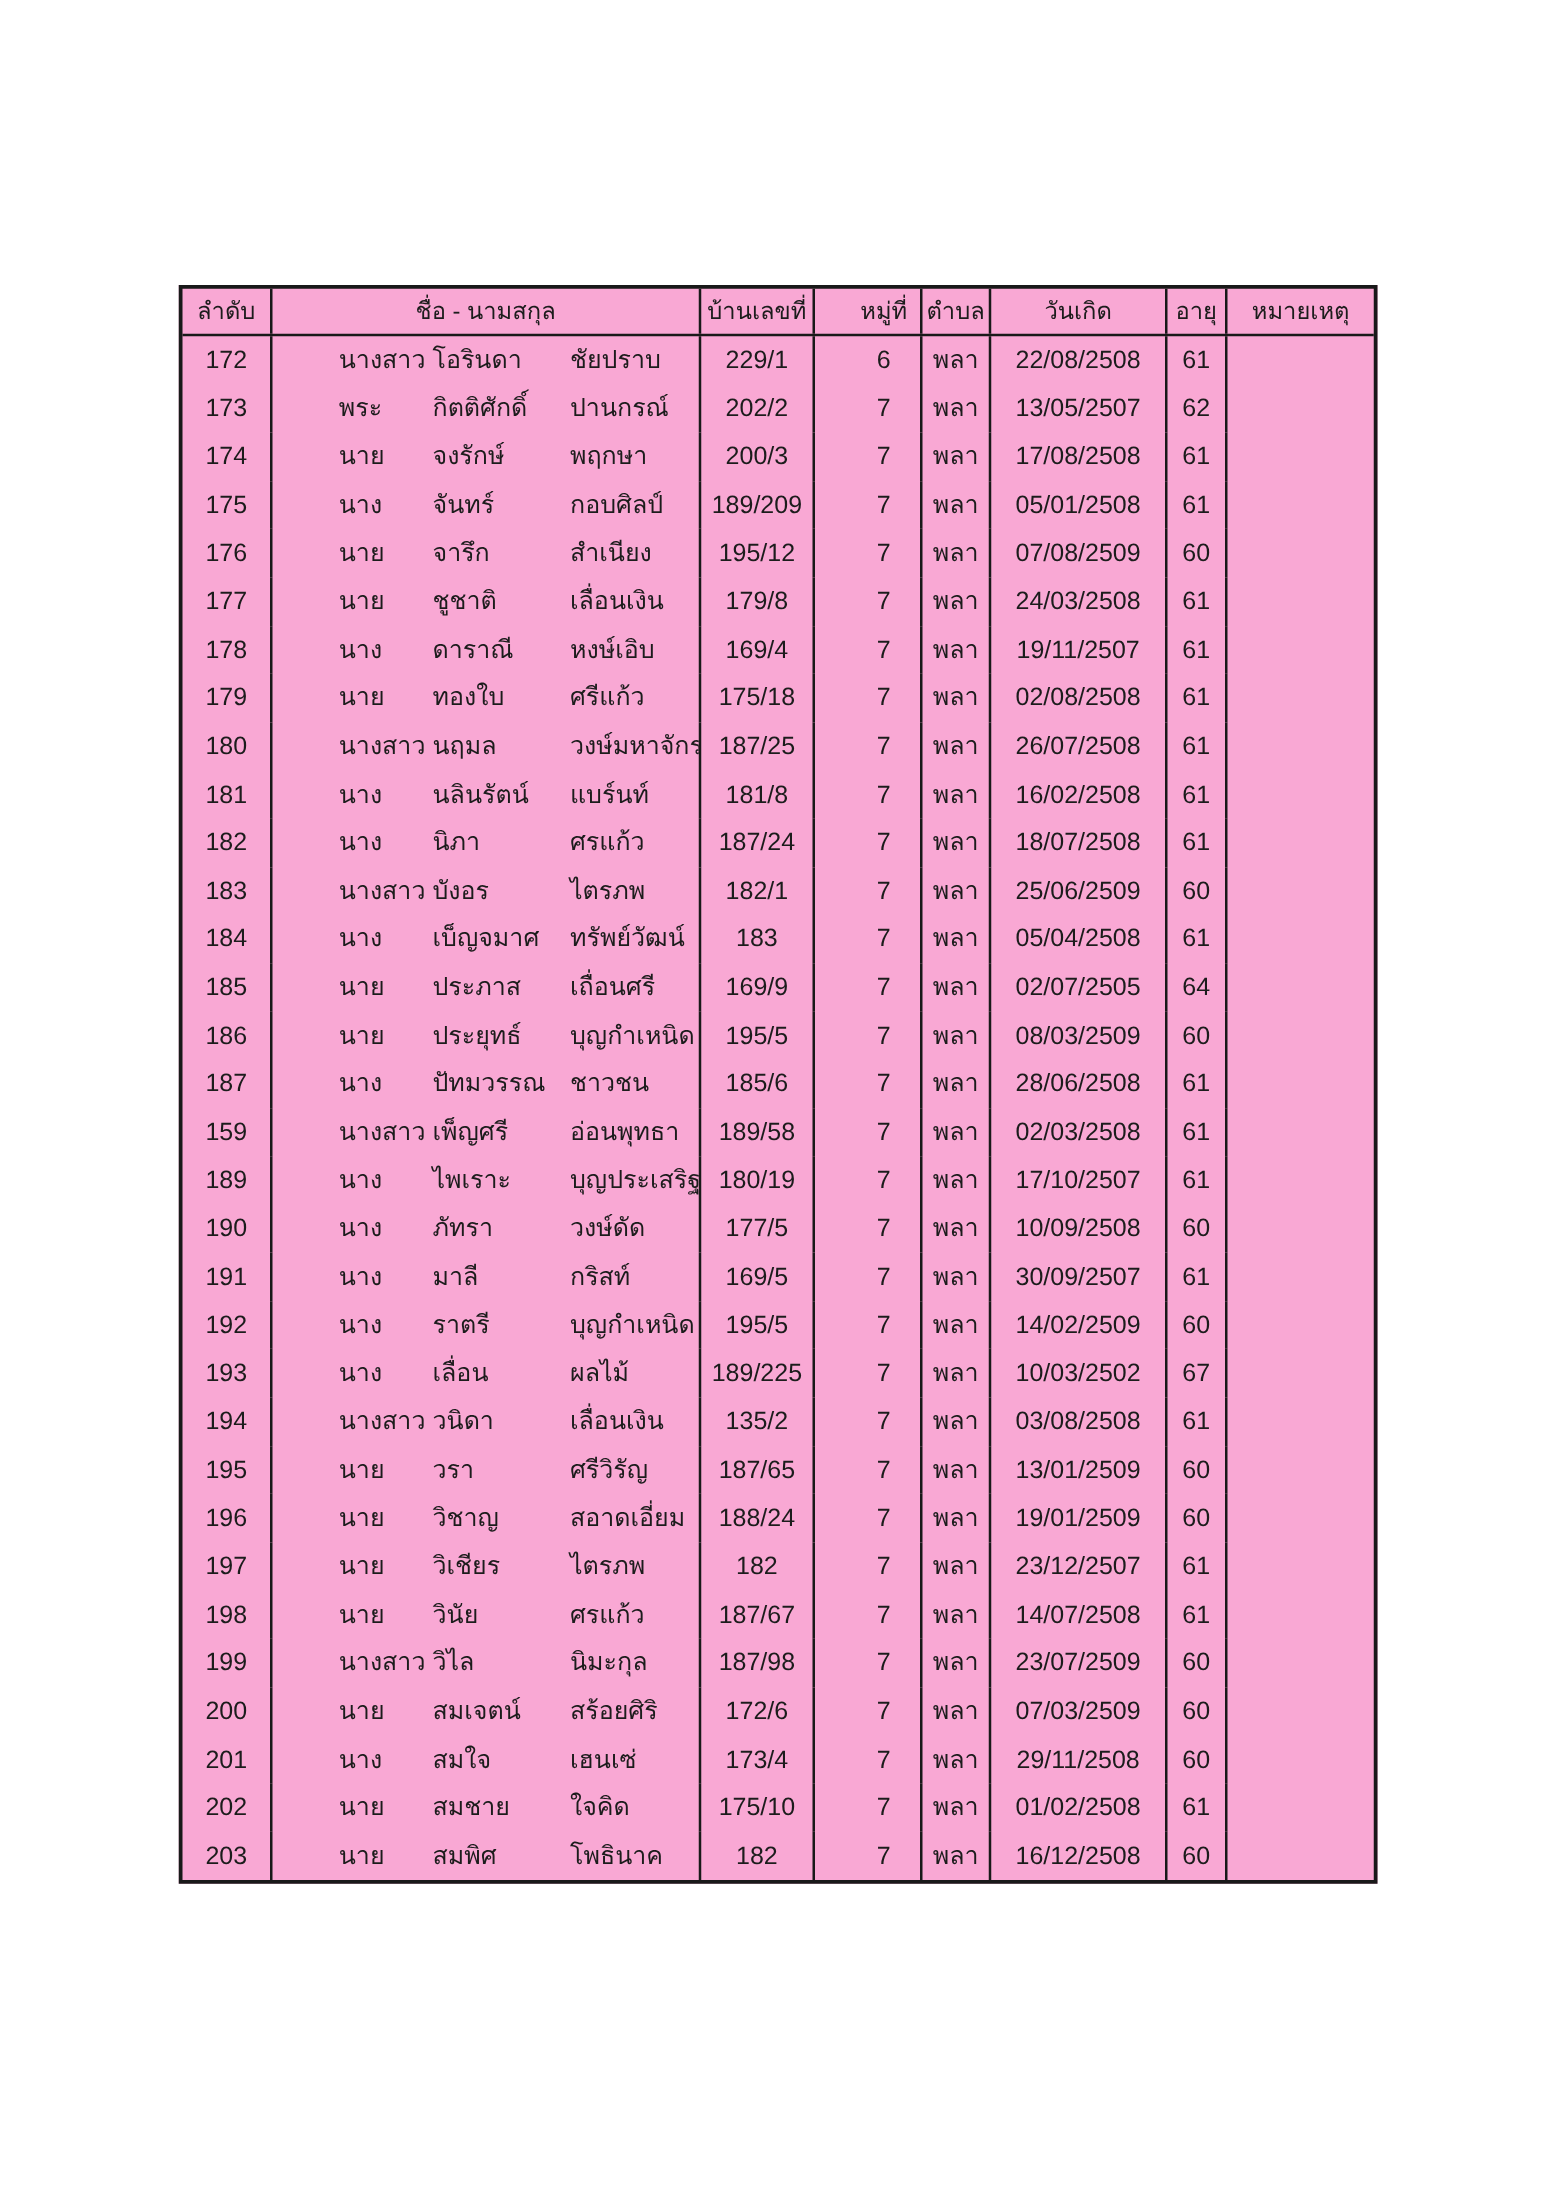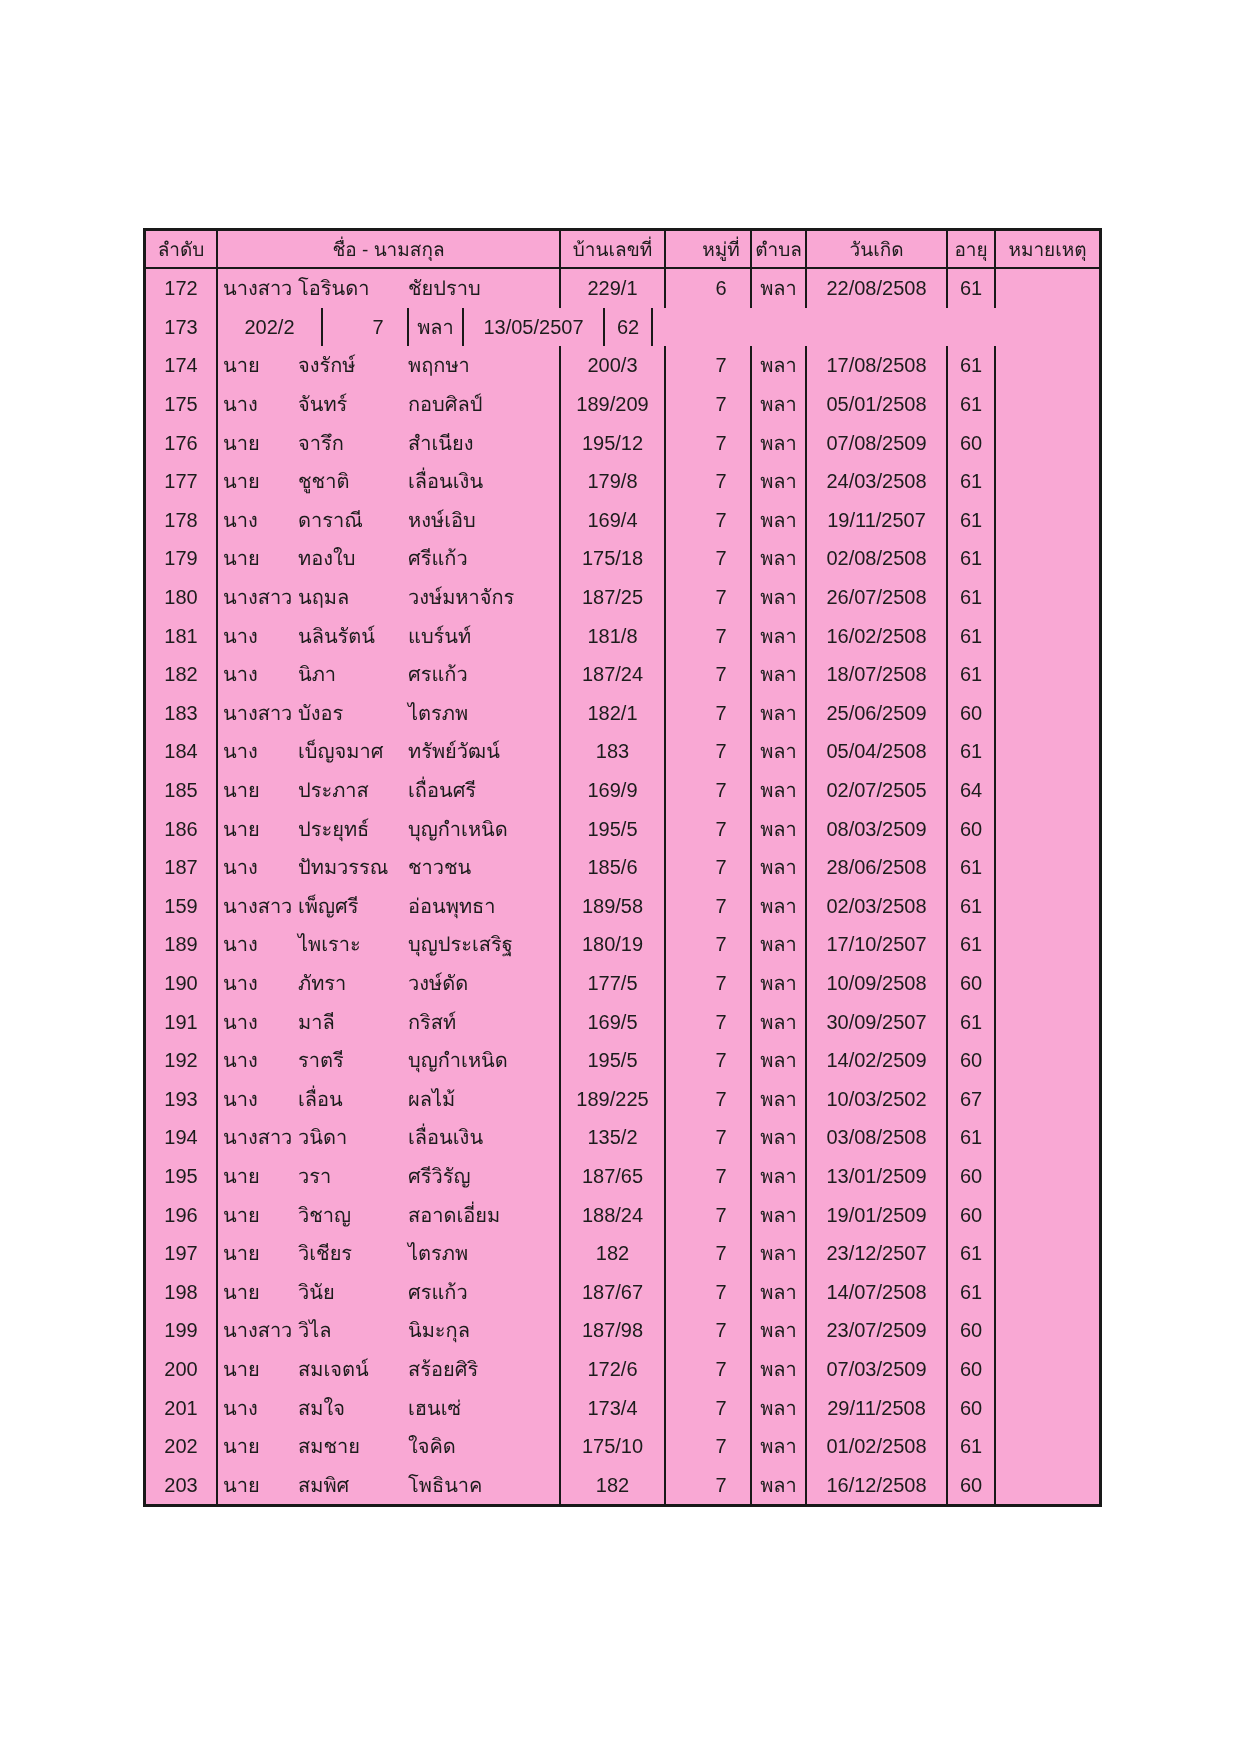--- a/index.html
+++ b/index.html
@@ -44,31 +44,32 @@
     align-items: center;
     justify-content: center;
     font-size: 20px;
     line-height: 1;
     overflow: hidden;
     white-space: nowrap;
   }
   .cell:last-child { border-right: none; }
   .c-no     { width: 72px; }
   .c-name   { width: 343px; justify-content: flex-start; }
-  .c-house  { width: 105px; }
+  .c-house  { width: 91px; }
   .c-moo    { width: 60px; margin-left: 26px; }
   .c-tambon { width: 55px; }
   .c-dob    { width: 141px; }
   .c-age    { width: 48px; }
   .c-note   { flex: 1; border-radius: 18px; }
   .name-title {
     width: 80px;
     padding-left: 5px;
     box-sizing: border-box;
     flex-shrink: 0;
+    margin-left: 48px;
   }
   .name-first {
     width: 110px;
     box-sizing: border-box;
     flex-shrink: 0;
   }
   .name-last {
     flex: 1;
     box-sizing: border-box;
   }
@@ -102,20 +103,25 @@
     </div>
     <div class="cell c-house">229/1</div>
     <div class="cell c-moo">6</div>
     <div class="cell c-tambon">พลา</div>
     <div class="cell c-dob">22/08/2508</div>
     <div class="cell c-age">61</div>
     <div class="cell c-note"></div>
   </div>
         <div class="drow">
     <div class="cell c-no">173</div>
+    <div class="cell c-name">
+      <span class="name-title">พระ</span>
+      <span class="name-first">กิตติศักดิ์</span>
+      <span class="name-last">ปานกรณ์</span>
+    </div>
     <div class="cell c-house">202/2</div>
     <div class="cell c-moo">7</div>
     <div class="cell c-tambon">พลา</div>
     <div class="cell c-dob">13/05/2507</div>
     <div class="cell c-age">62</div>
     <div class="cell c-note"></div>
   </div>
         <div class="drow">
     <div class="cell c-no">174</div>
     <div class="cell c-name">

